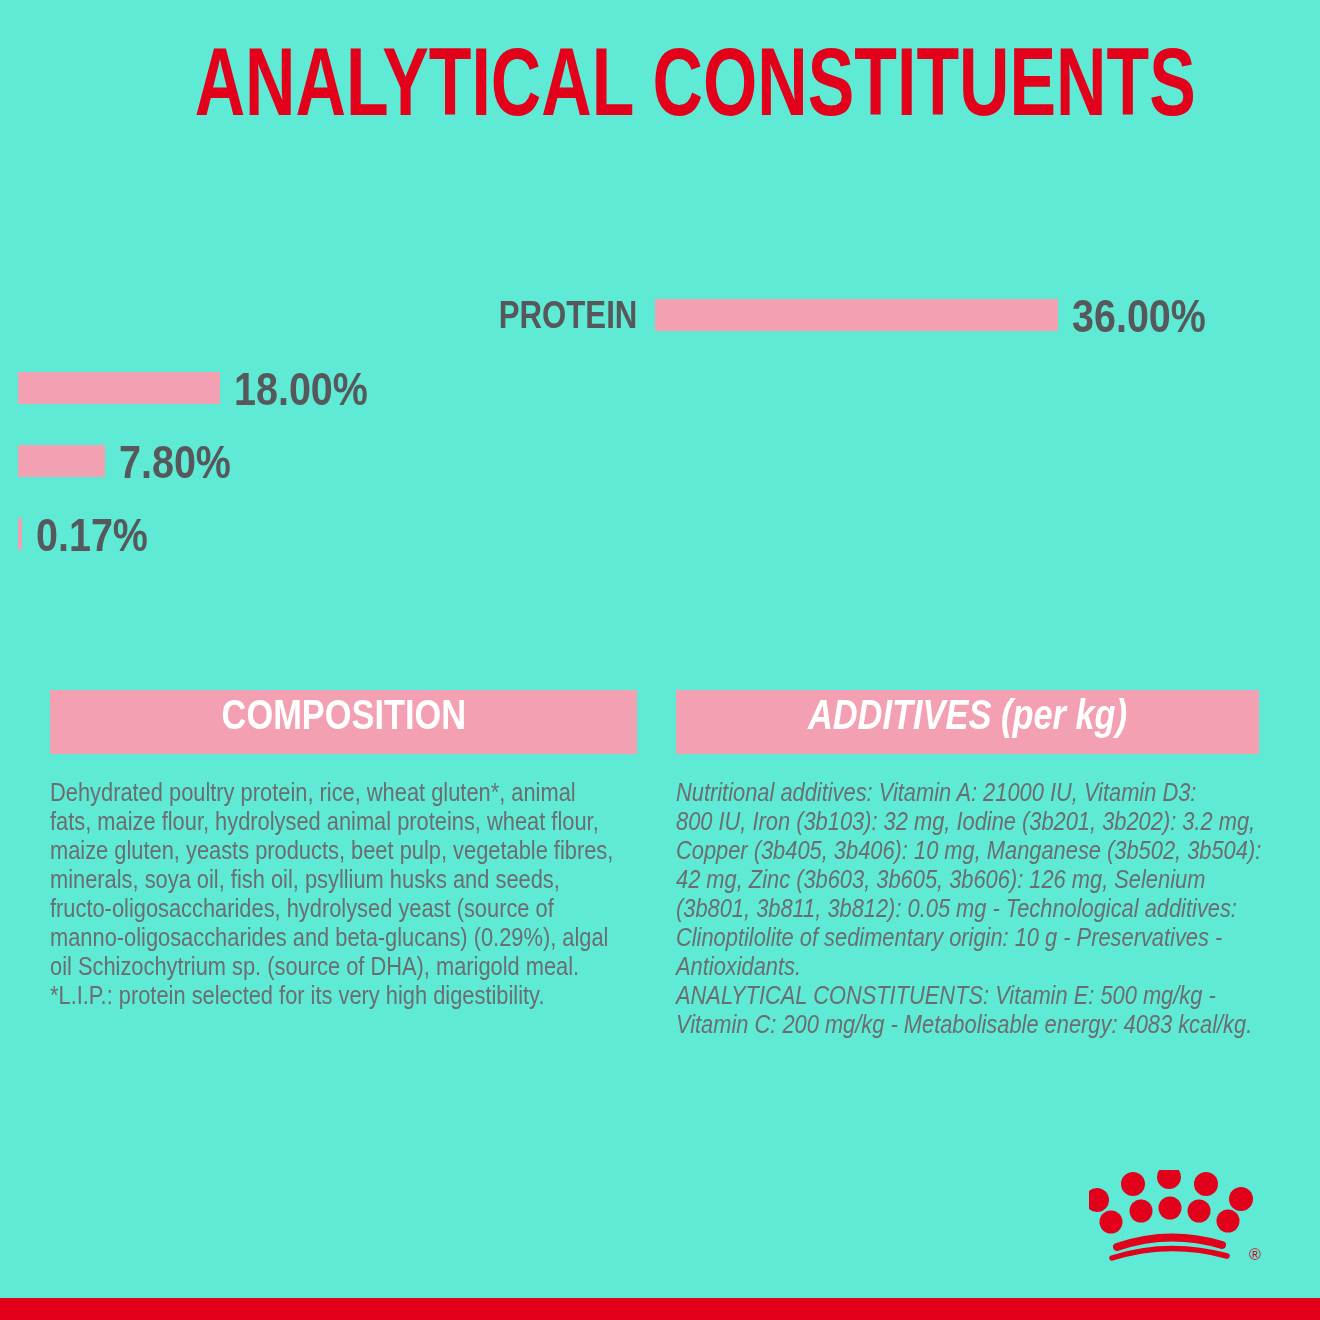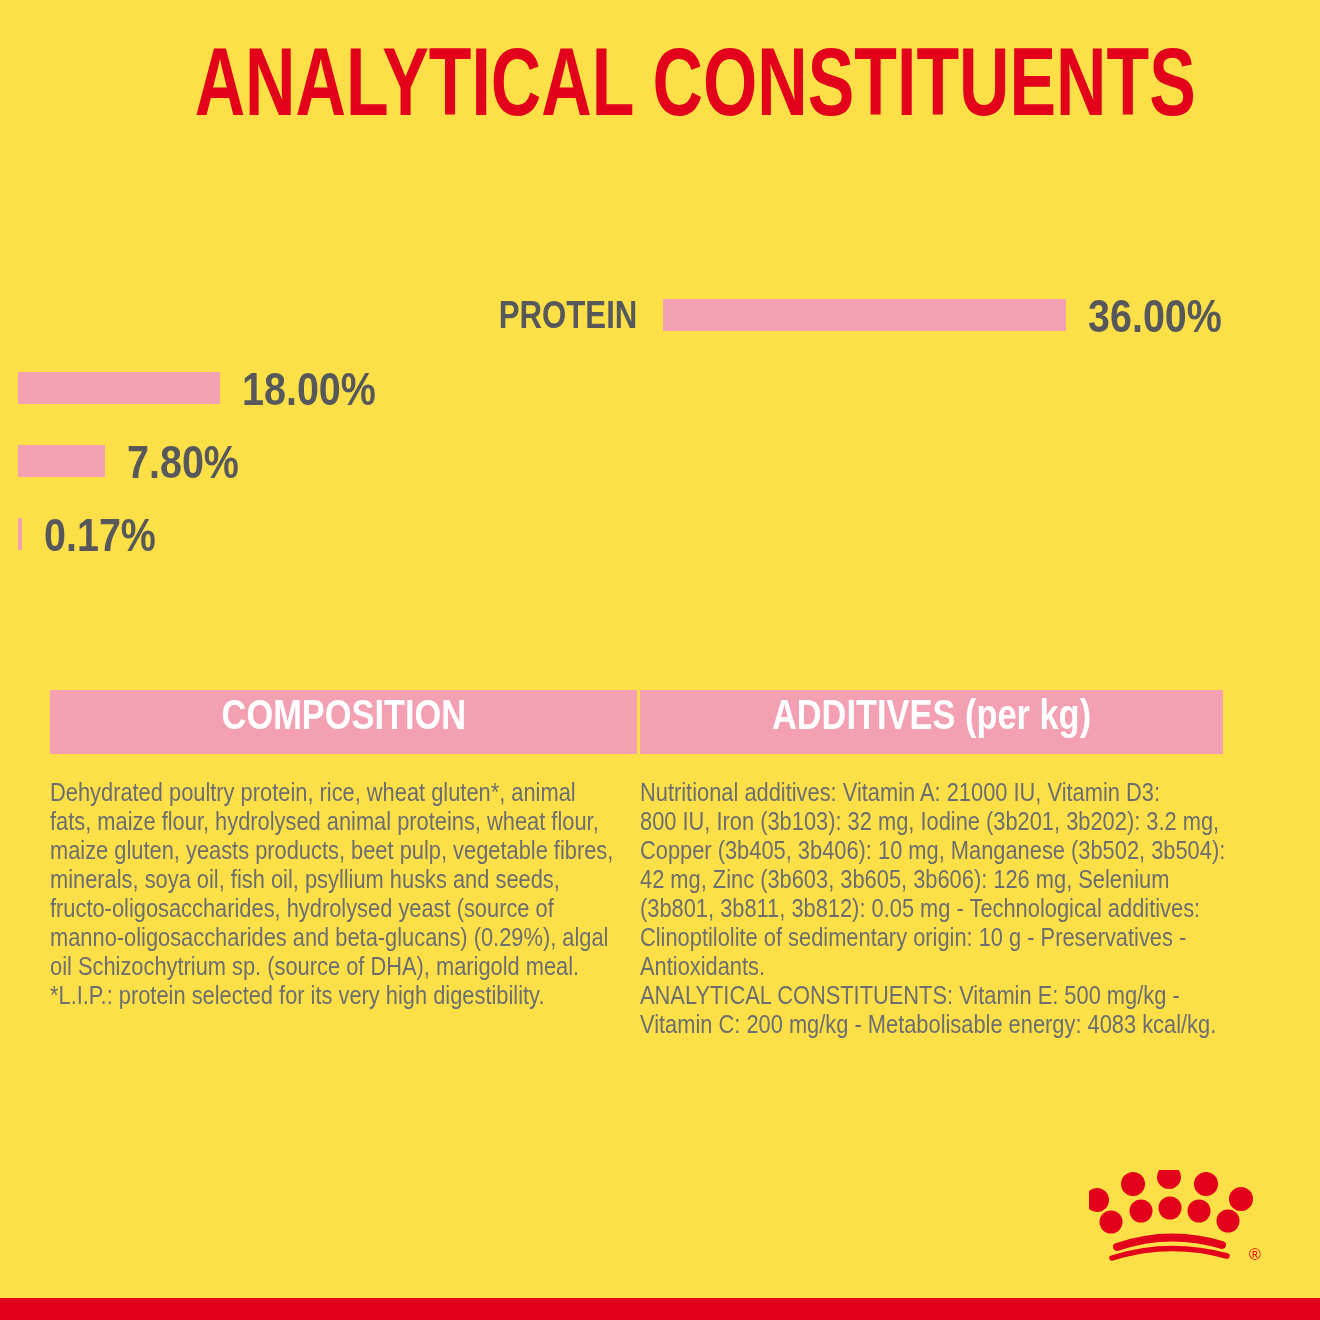--- a/index.html
+++ b/index.html
@@ -1,53 +1,53 @@
 <!DOCTYPE html>
 <html><head>
 <meta charset="utf-8">
 <style>
   html,body{margin:0;padding:0;}
   .page{
     position:relative;
     width:1320px;height:1320px;
-    background:#fde047;
+    background:#5eead4;
     font-family:"Liberation Sans",sans-serif;
     overflow:hidden;
   }
   
   .title{
     position:absolute;top:28px;left:0;width:1320px;
     text-align:center;
     font-size:97px;font-weight:bold;line-height:108px;
     color:#e2001a;
     white-space:nowrap;
   }
   .title .cond{display:inline-block;transform:scaleX(0.72);transform-origin:center;}
   
   .chart{position:absolute;top:299px;left:0;width:1320px;}
-  .chart-row{display:flex;align-items:center;height:32px;margin-bottom:41px;gap:8px;}
+  .chart-row{display:flex;align-items:center;height:32px;margin-bottom:41px;}
   .row-label{
     width:637px;text-align:right;white-space:nowrap;
     font-size:39px;font-weight:bold;color:#57585b;
   }
   .row-label .cond{display:inline-block;transform:scaleX(0.80);transform-origin:right center;}
   .bar{
     height:32px;margin-left:18px;
     background:#f3a0b2;
     flex:0 0 auto;
   }
   .row-value{
     margin-left:14px;white-space:nowrap;
     font-size:47px;font-weight:bold;color:#57585b;
   }
   .row-value .cond{display:inline-block;transform:scaleX(0.84);transform-origin:left center;}
   
   .section{position:absolute;top:690px;}
   .section.comp{left:50px;width:587px;}
-  .section.addi{left:640px;width:583px;}
+  .section.addi{left:676px;width:583px;font-style:italic;}
   .banner{
     height:64px;background:#f3a0b2;
     display:flex;justify-content:center;
     color:#ffffff;font-size:43px;font-weight:bold;white-space:nowrap;
   }
   .banner .cond{display:inline-block;transform:scaleX(0.80);transform-origin:center;}
   .body-text{
     margin-top:24px;
     font-size:26px;line-height:29px;color:#6c6d70;
     white-space:pre-line;

